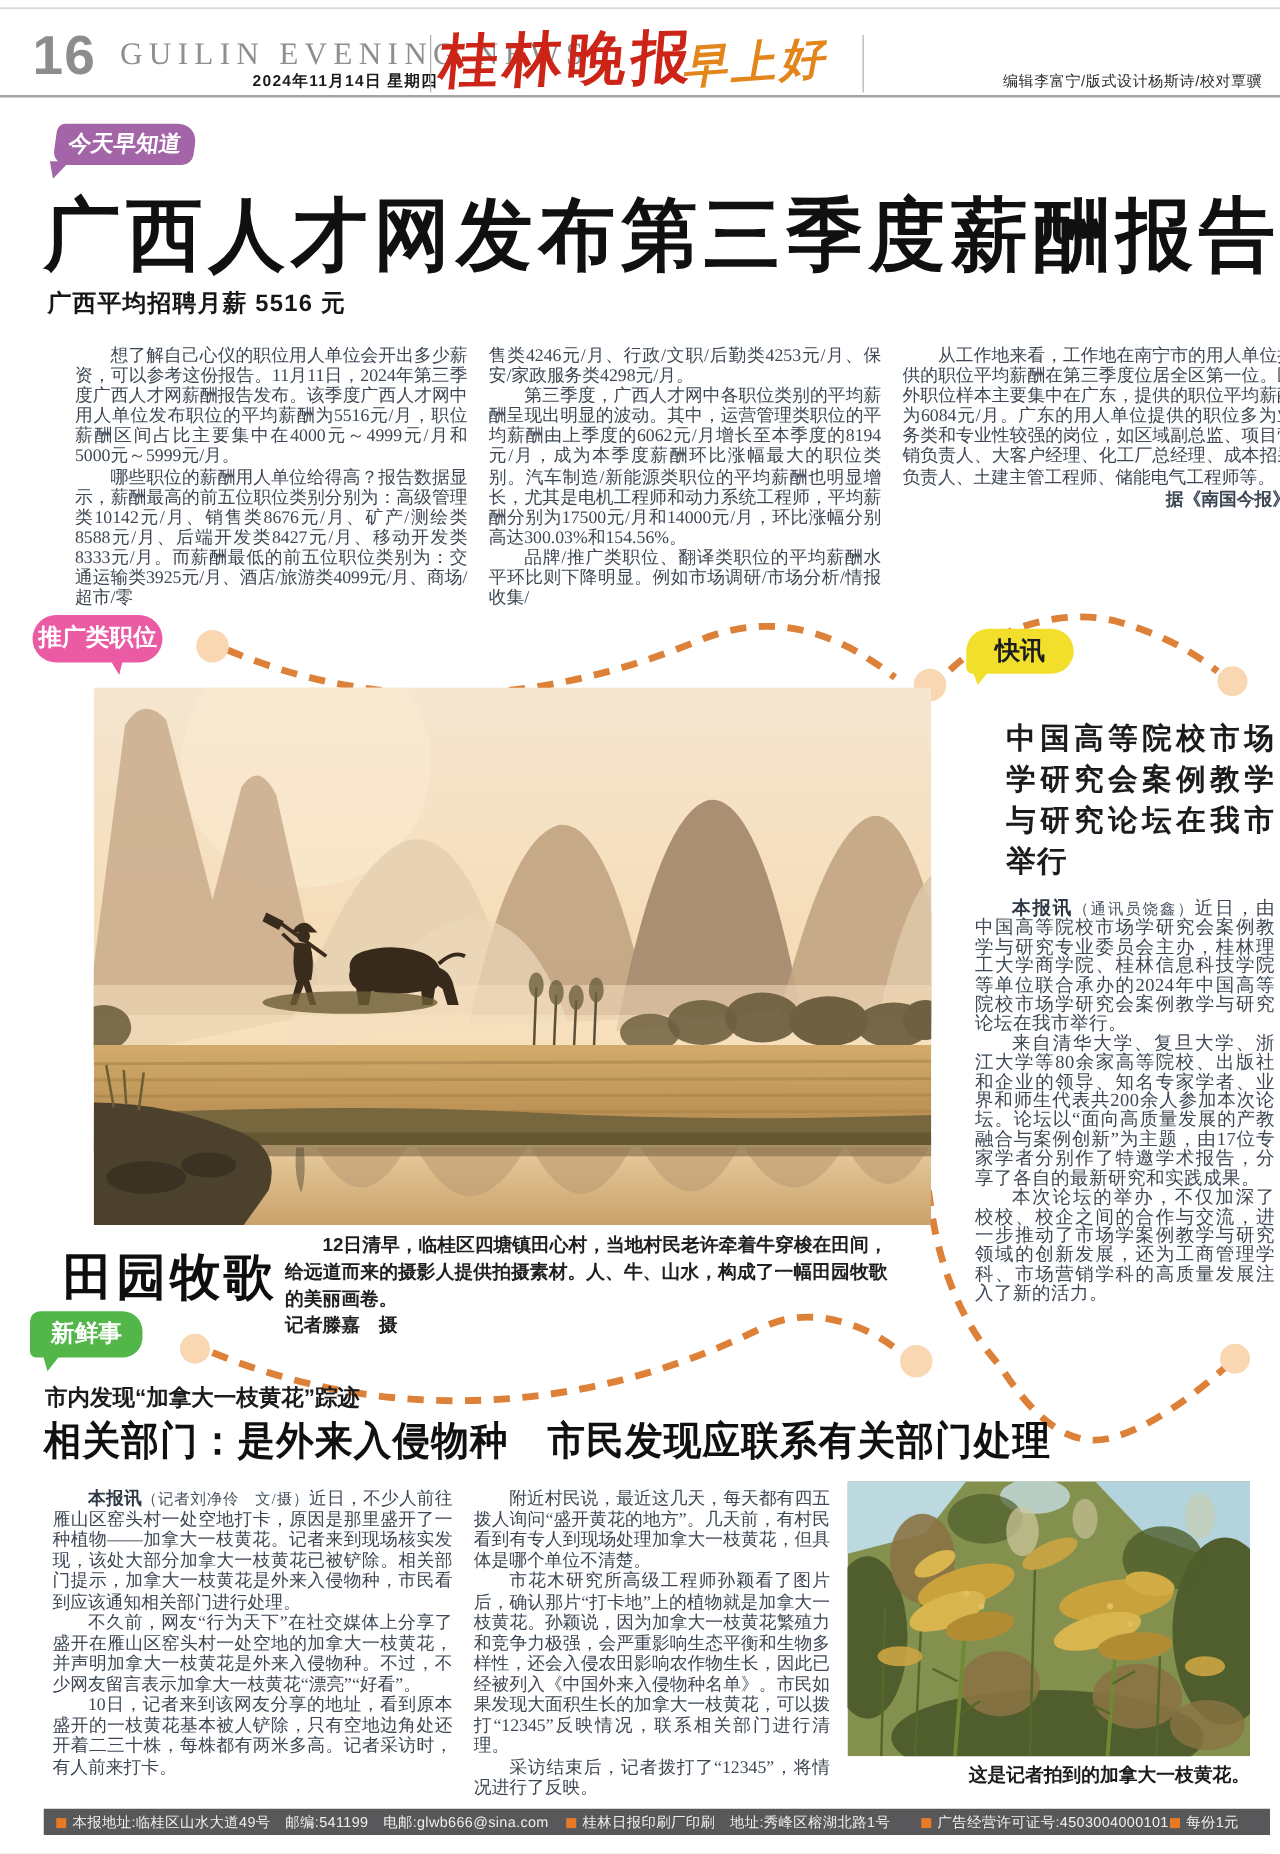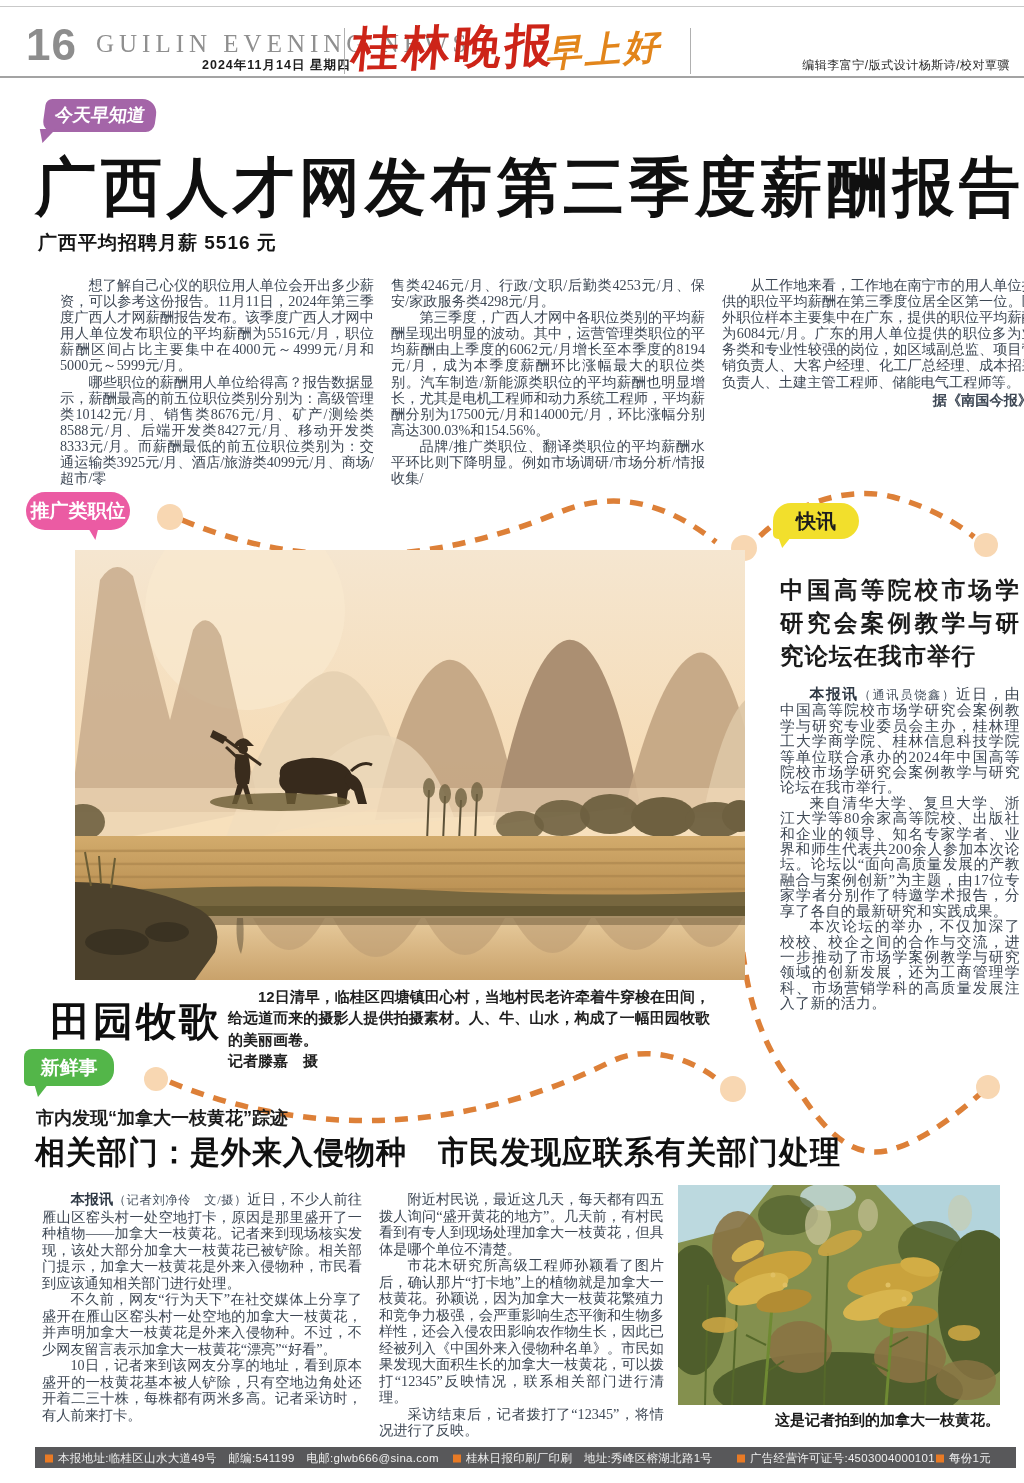--- a/index.html
+++ b/index.html
@@ -57,21 +57,21 @@
   
   .photo-main { left:75px; top:550px; width:670px; height:430px; z-index:2; }
   .cap-title { left:50px; top:994px; font-size:40px; font-weight:700; color:#0e0e0e; letter-spacing:3px; z-index:2; }
   .cap-text { left:228px; top:986px; width:482px; z-index:2; }
   .cap-text p { font-size:15px; line-height:21.4px; font-weight:600; color:#1f1f1f; text-align:justify; }
   .cap-text p.ind { text-indent:2em; }
   .cap-credit { text-align:left; padding-right:46px; }
 
   
   .quick-col { left:780px; top:574px; width:240px; z-index:2; }
-  .quick-title { font-size:23.5px; line-height:33px; font-weight:700; color:#1b1b1b; letter-spacing:1px; text-align:justify; }
+  .quick-title { font-size:23.5px; line-height:33px; font-weight:700; color:#1b1b1b; letter-spacing:1px; text-align:justify;margin-left:25px; }
   .quick-body { margin-top:14px; }
   .quick-body p { font-size:14.8px; line-height:15.4px; letter-spacing:0.4px; }
 
   
   .kicker { left:36px; top:1106px; font-size:18px; font-weight:600; color:#1b1b1b; z-index:2; }
   .headline2 { left:35px; top:1132px; font-size:30px; font-weight:900; color:#101010; white-space:nowrap; letter-spacing:1px; z-index:2; transform:scaleY(1.05); transform-origin:left top; }
   .fresh-cols { left:42px; top:1191px; width:622px; gap:17px; }
   .fresh-col1 { width:320px; }
   .fresh-col2 { width:285px; }
   .fresh-cols p { line-height:16.5px; }

